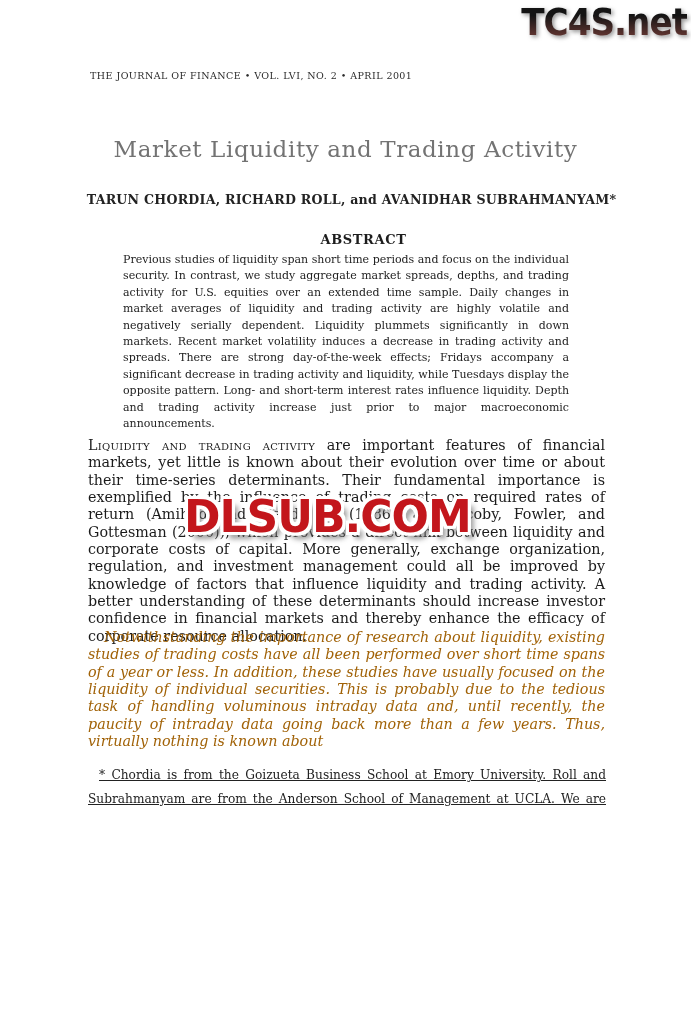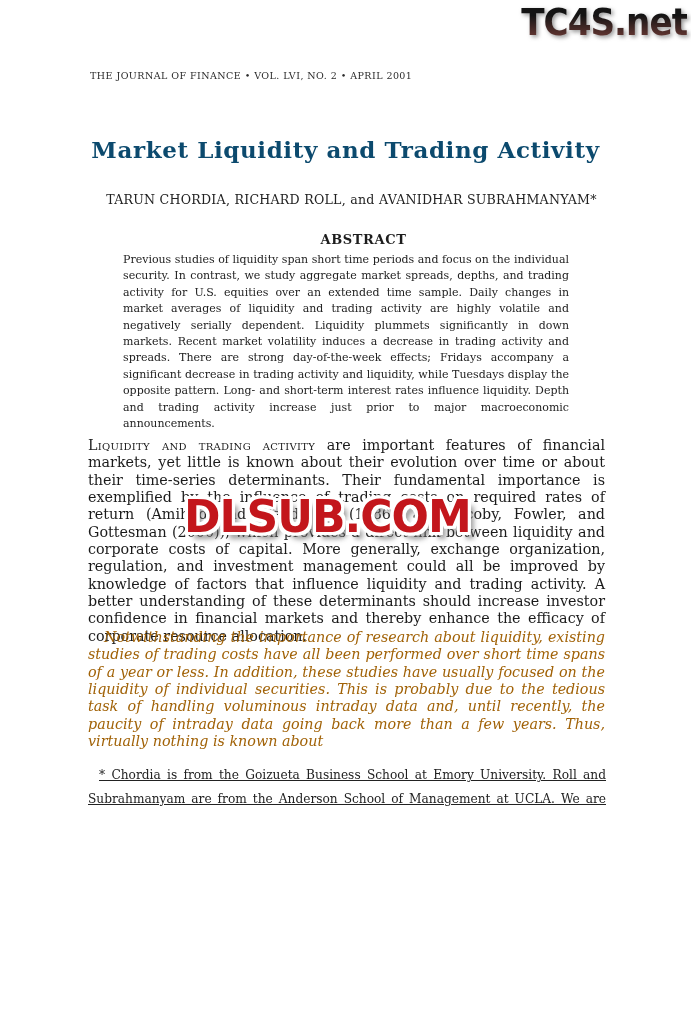--- a/index.html
+++ b/index.html
@@ -16,28 +16,29 @@
   .journal-line {
     position:absolute; left:90px; top:70px;
     font-size:9.5px; letter-spacing:0.45px;
     color:#2b2b2b; white-space:nowrap;
   }
 
   
   .title {
     position:absolute; left:0; right:0; top:136px;
     text-align:center;
-    font-size:23px; font-weight:bold; letter-spacing:0.6px;
-    color:#0c4a6e;
+    font-size:23px; font-weight:normal; letter-spacing:0.6px;
+    color:#737373;
   }
   .authors {
     position:absolute; left:12px; right:0; top:192px;
     text-align:center;
     font-size:12.6px; letter-spacing:0.25px;
     color:#222;
+    font-weight:bold;
   }
 
   
   .abstract-heading {
     position:absolute; left:0; right:0; top:232px;
     text-align:center;
     font-size:13px; font-weight:bold; letter-spacing:0.6px;margin-left:36px;
   }
   .abstract-text {
     position:absolute; left:123px; top:252px; width:446px;

